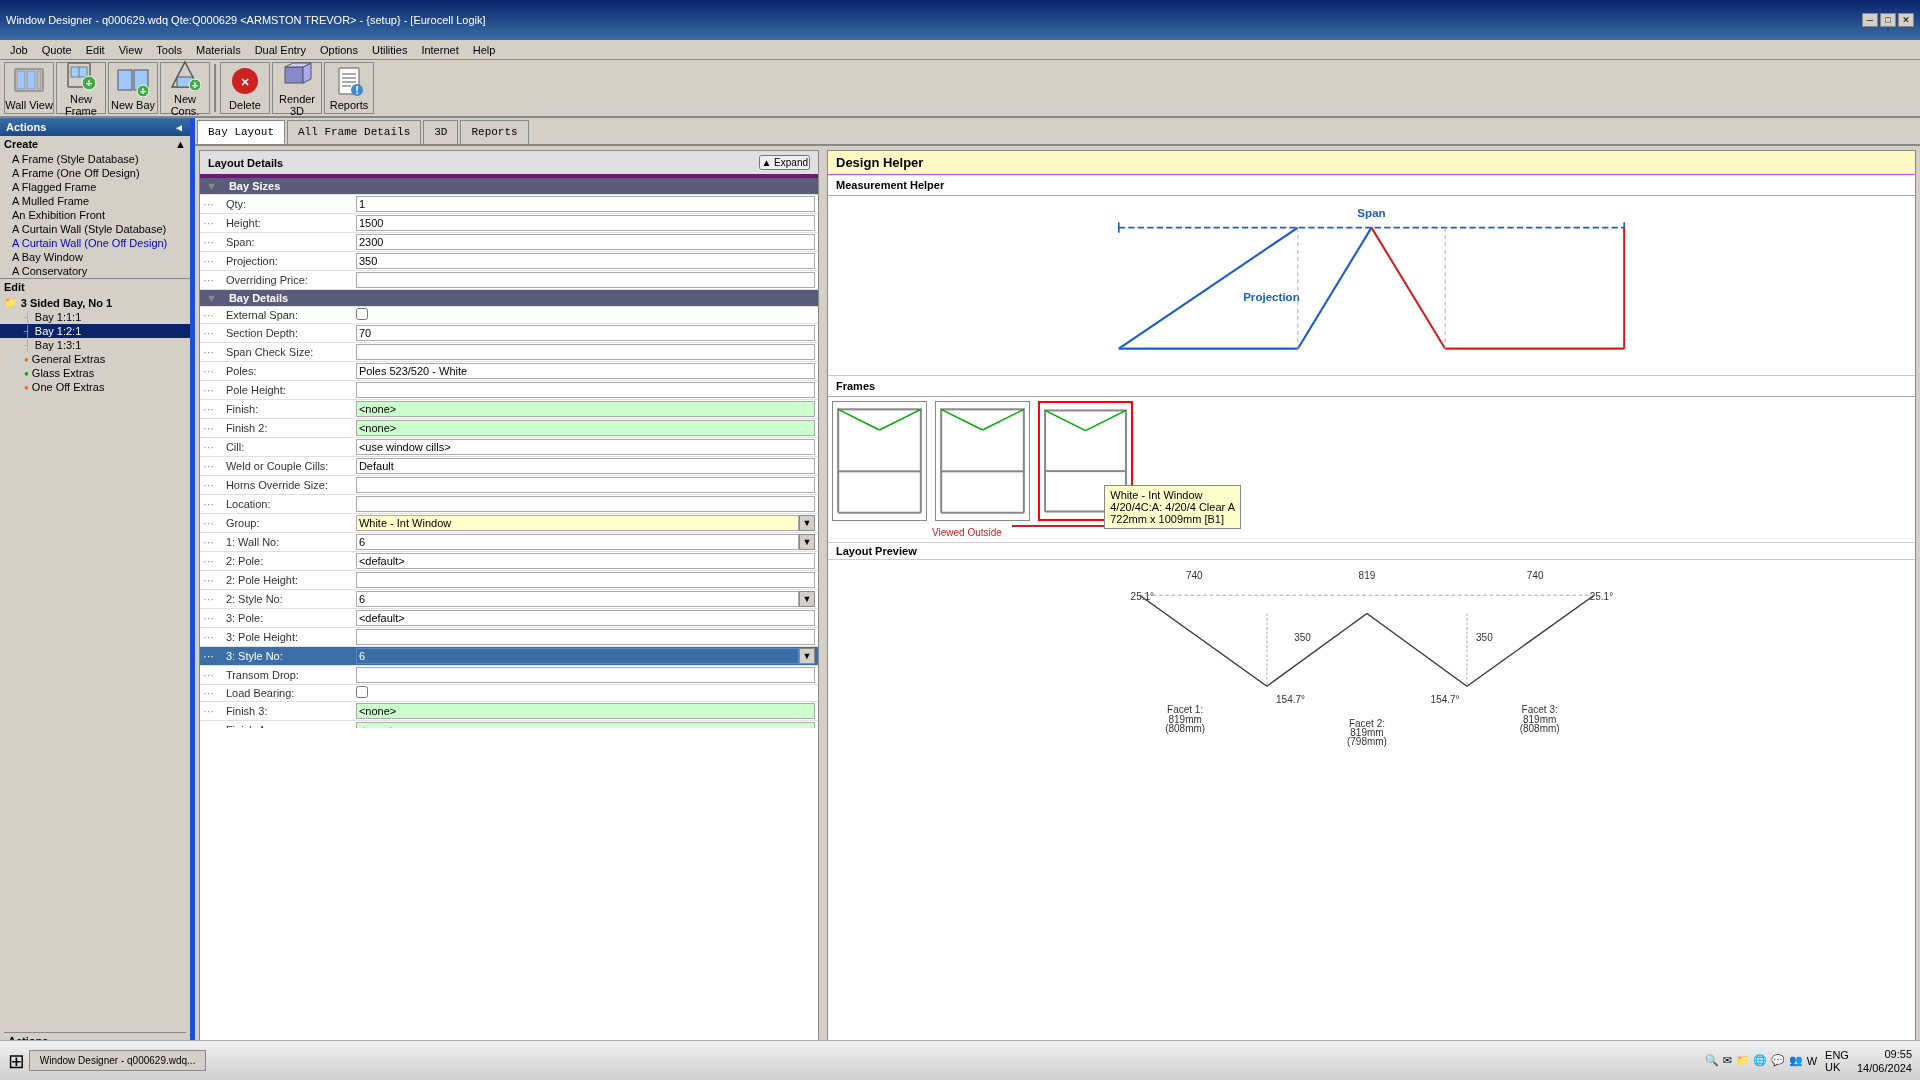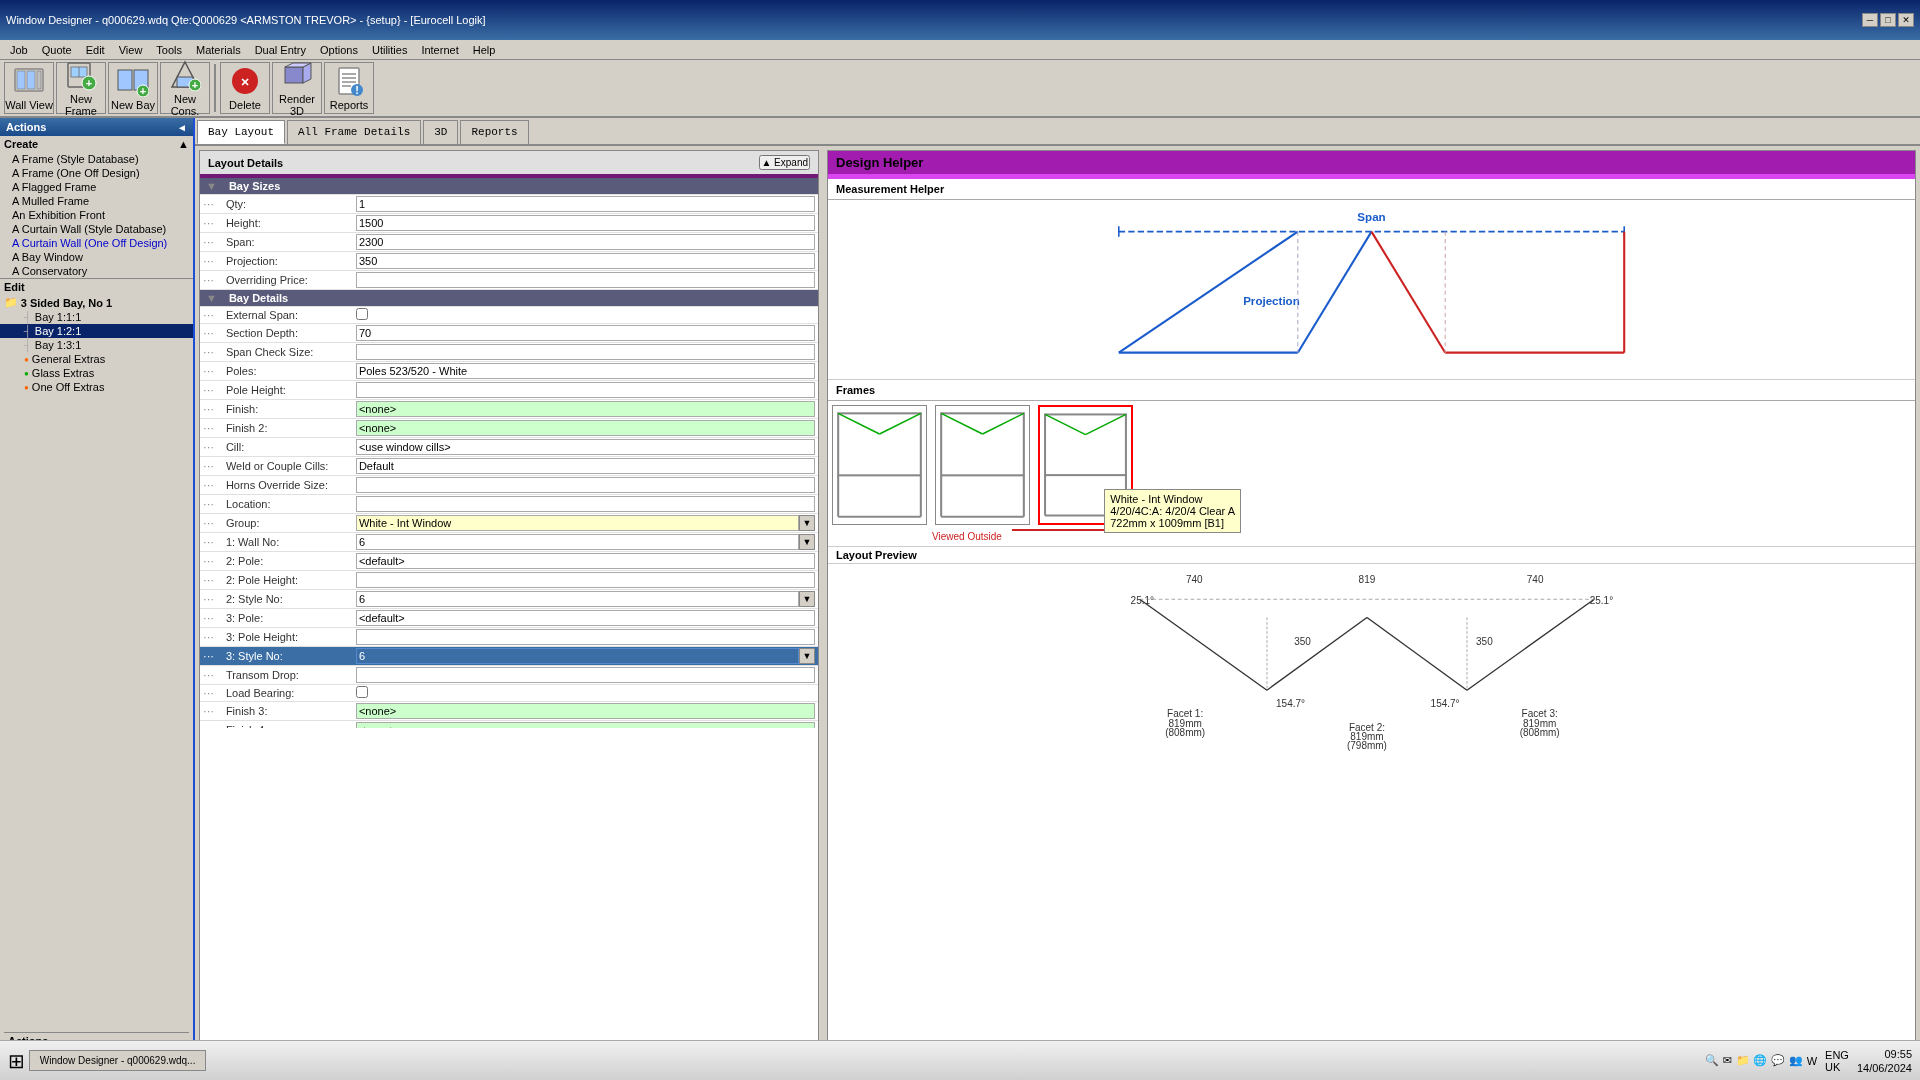--- a/index.html
+++ b/index.html
@@ -60,21 +60,21 @@
     
     .main-layout {
       display: flex;
       height: calc(1080px - 22px - 20px - 58px - 24px);
     }
 
     
     .left-panel {
       width: 195px;
       background: #d4d0c8;
-      border-right: 2px solid #1d4ed8;
+      border-right: 5px solid #1d4ed8;
       display: flex;
       flex-direction: column;
     }
     .panel-header {
       background: linear-gradient(to bottom, #3a6ea5, #1a4a8a);
       color: white;
       padding: 3px 6px;
       display: flex;
       align-items: center;
       justify-content: space-between;
@@ -196,25 +196,25 @@
     .design-helper {
       flex: 1;
       background: white;
       border: 1px solid #888;
       margin: 4px;
       display: flex;
       flex-direction: column;
       overflow: hidden;
     }
     .design-helper-title {
-      background: #a21caf;
+      background: #fef9c3;
       padding: 4px 8px;
       font-size: 13px;
       font-weight: bold;
-      border-bottom: 5px solid #d946ef;
+      border-bottom: 1px solid #d946ef;
     }
     .helper-section {
       border-bottom: 1px solid #aaa;
       padding: 4px 8px;
       font-weight: bold;
       font-size: 11px;
     }
 
     
     .measurement-helper {

